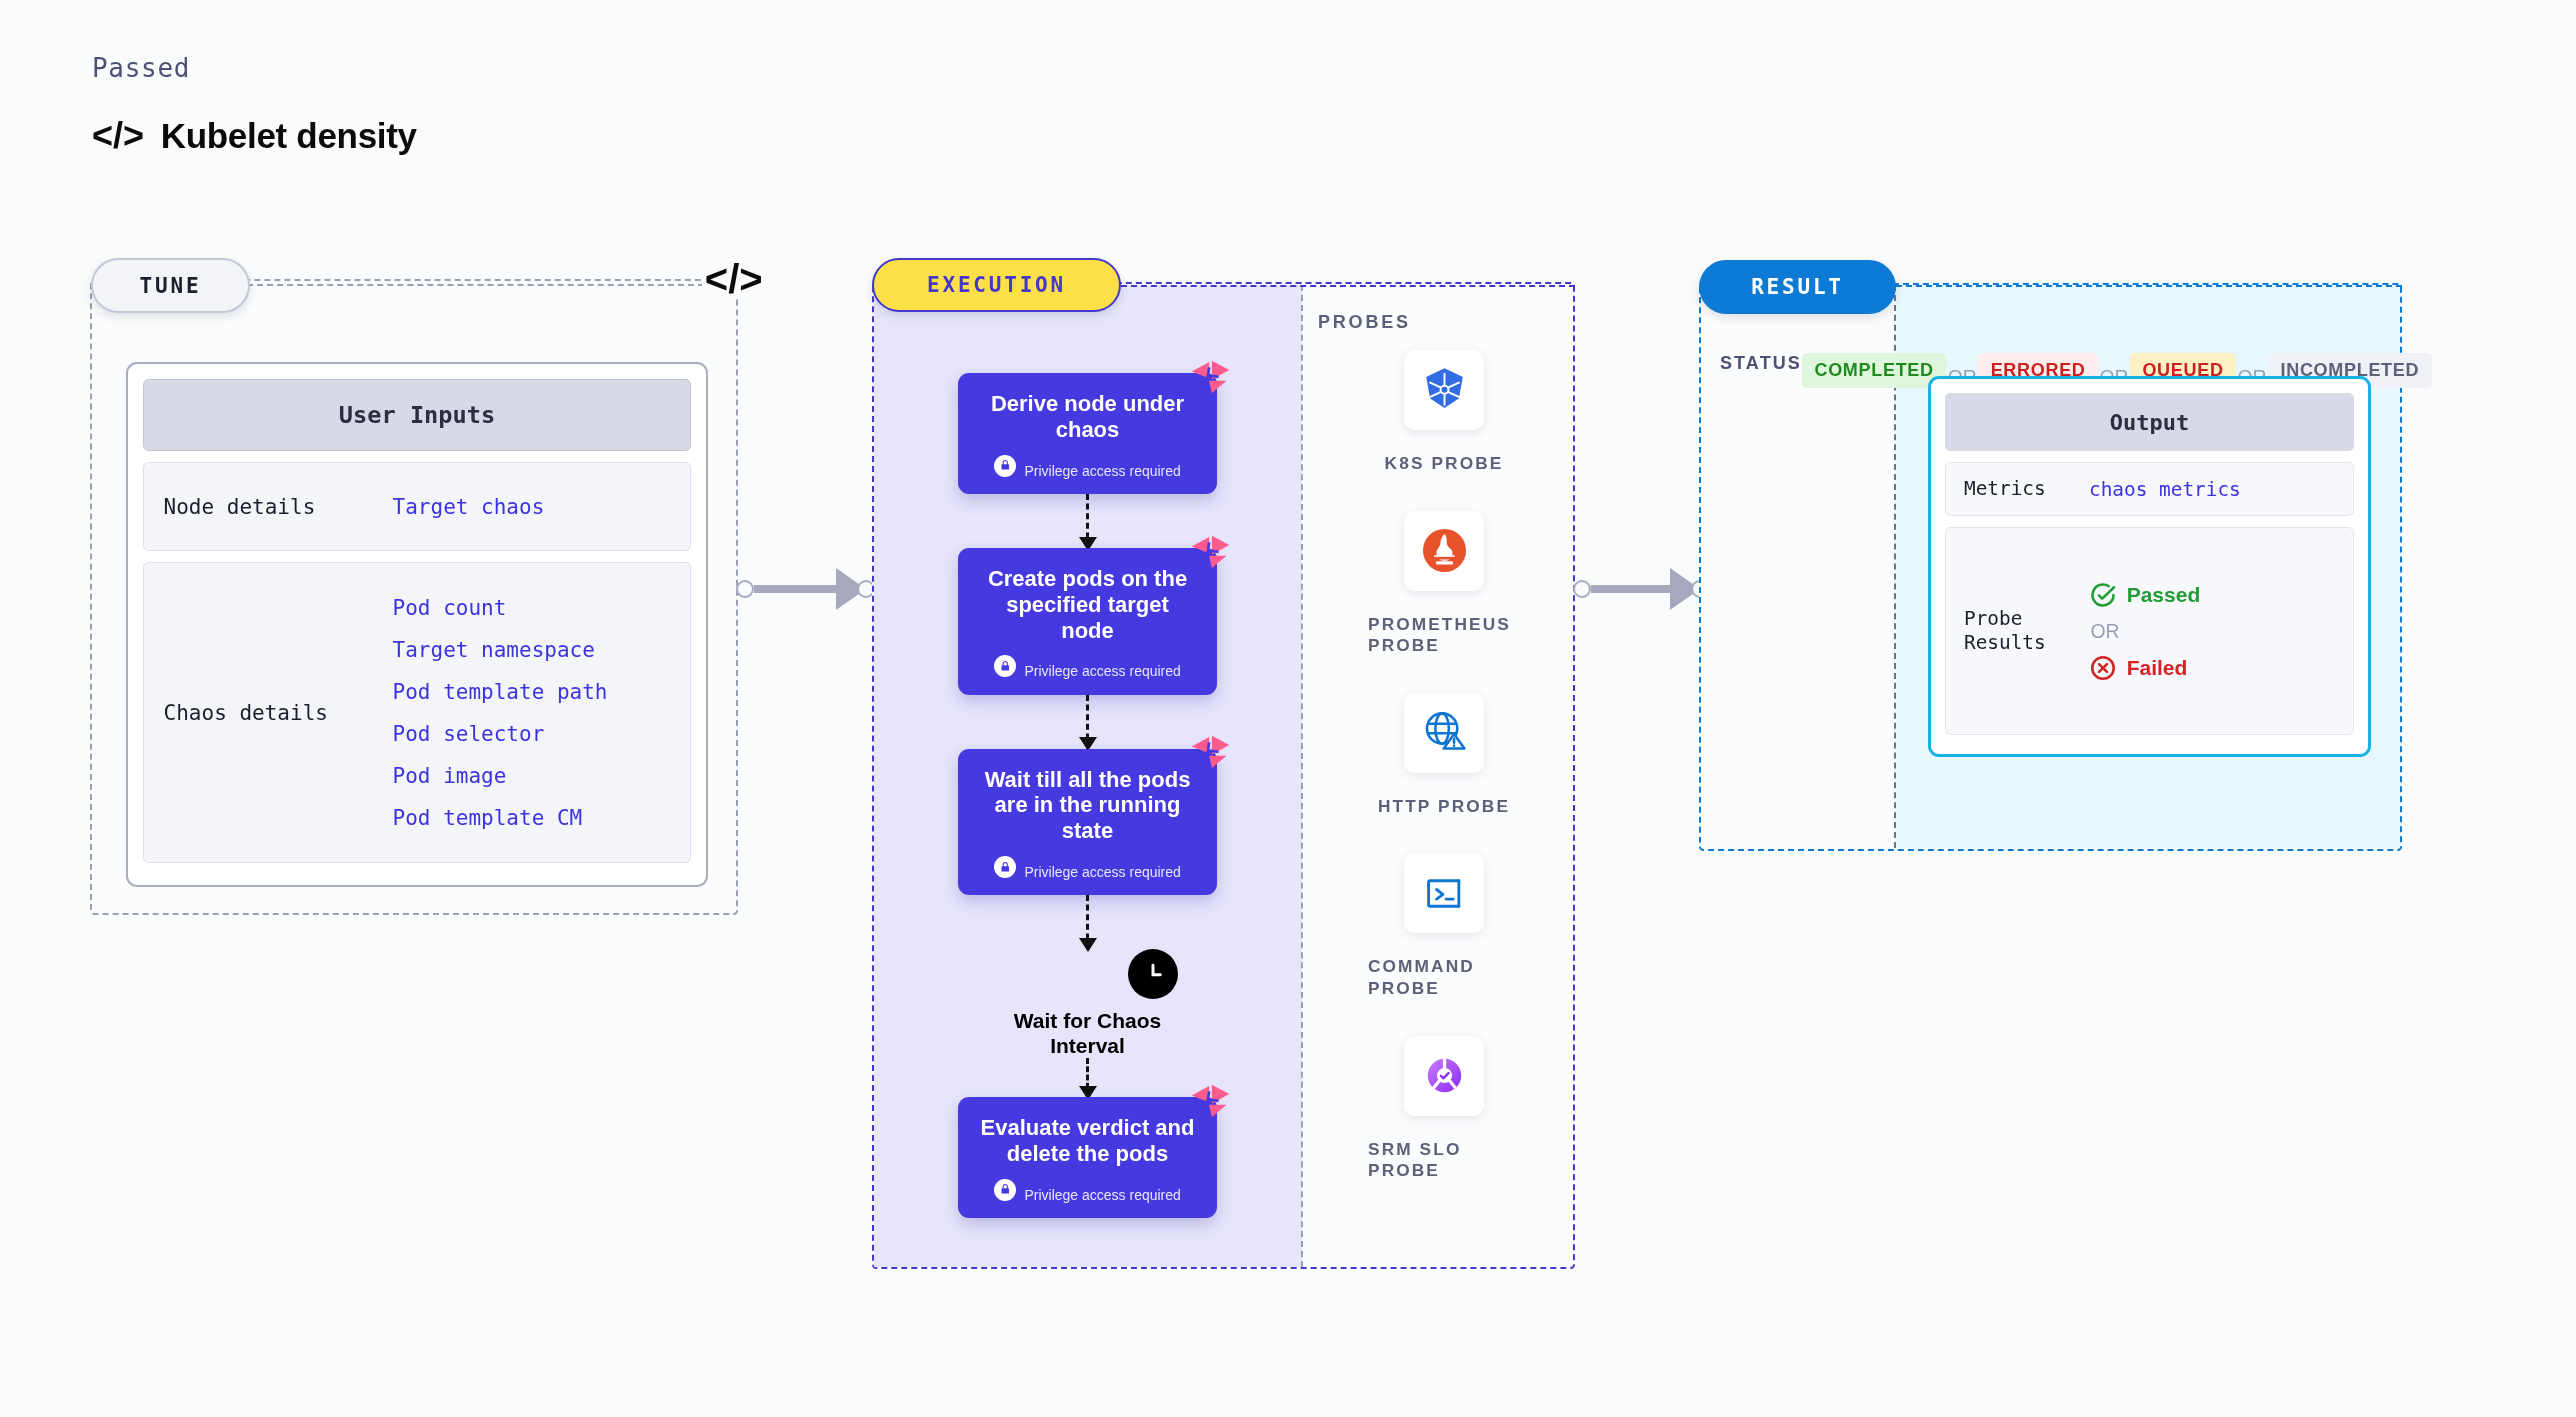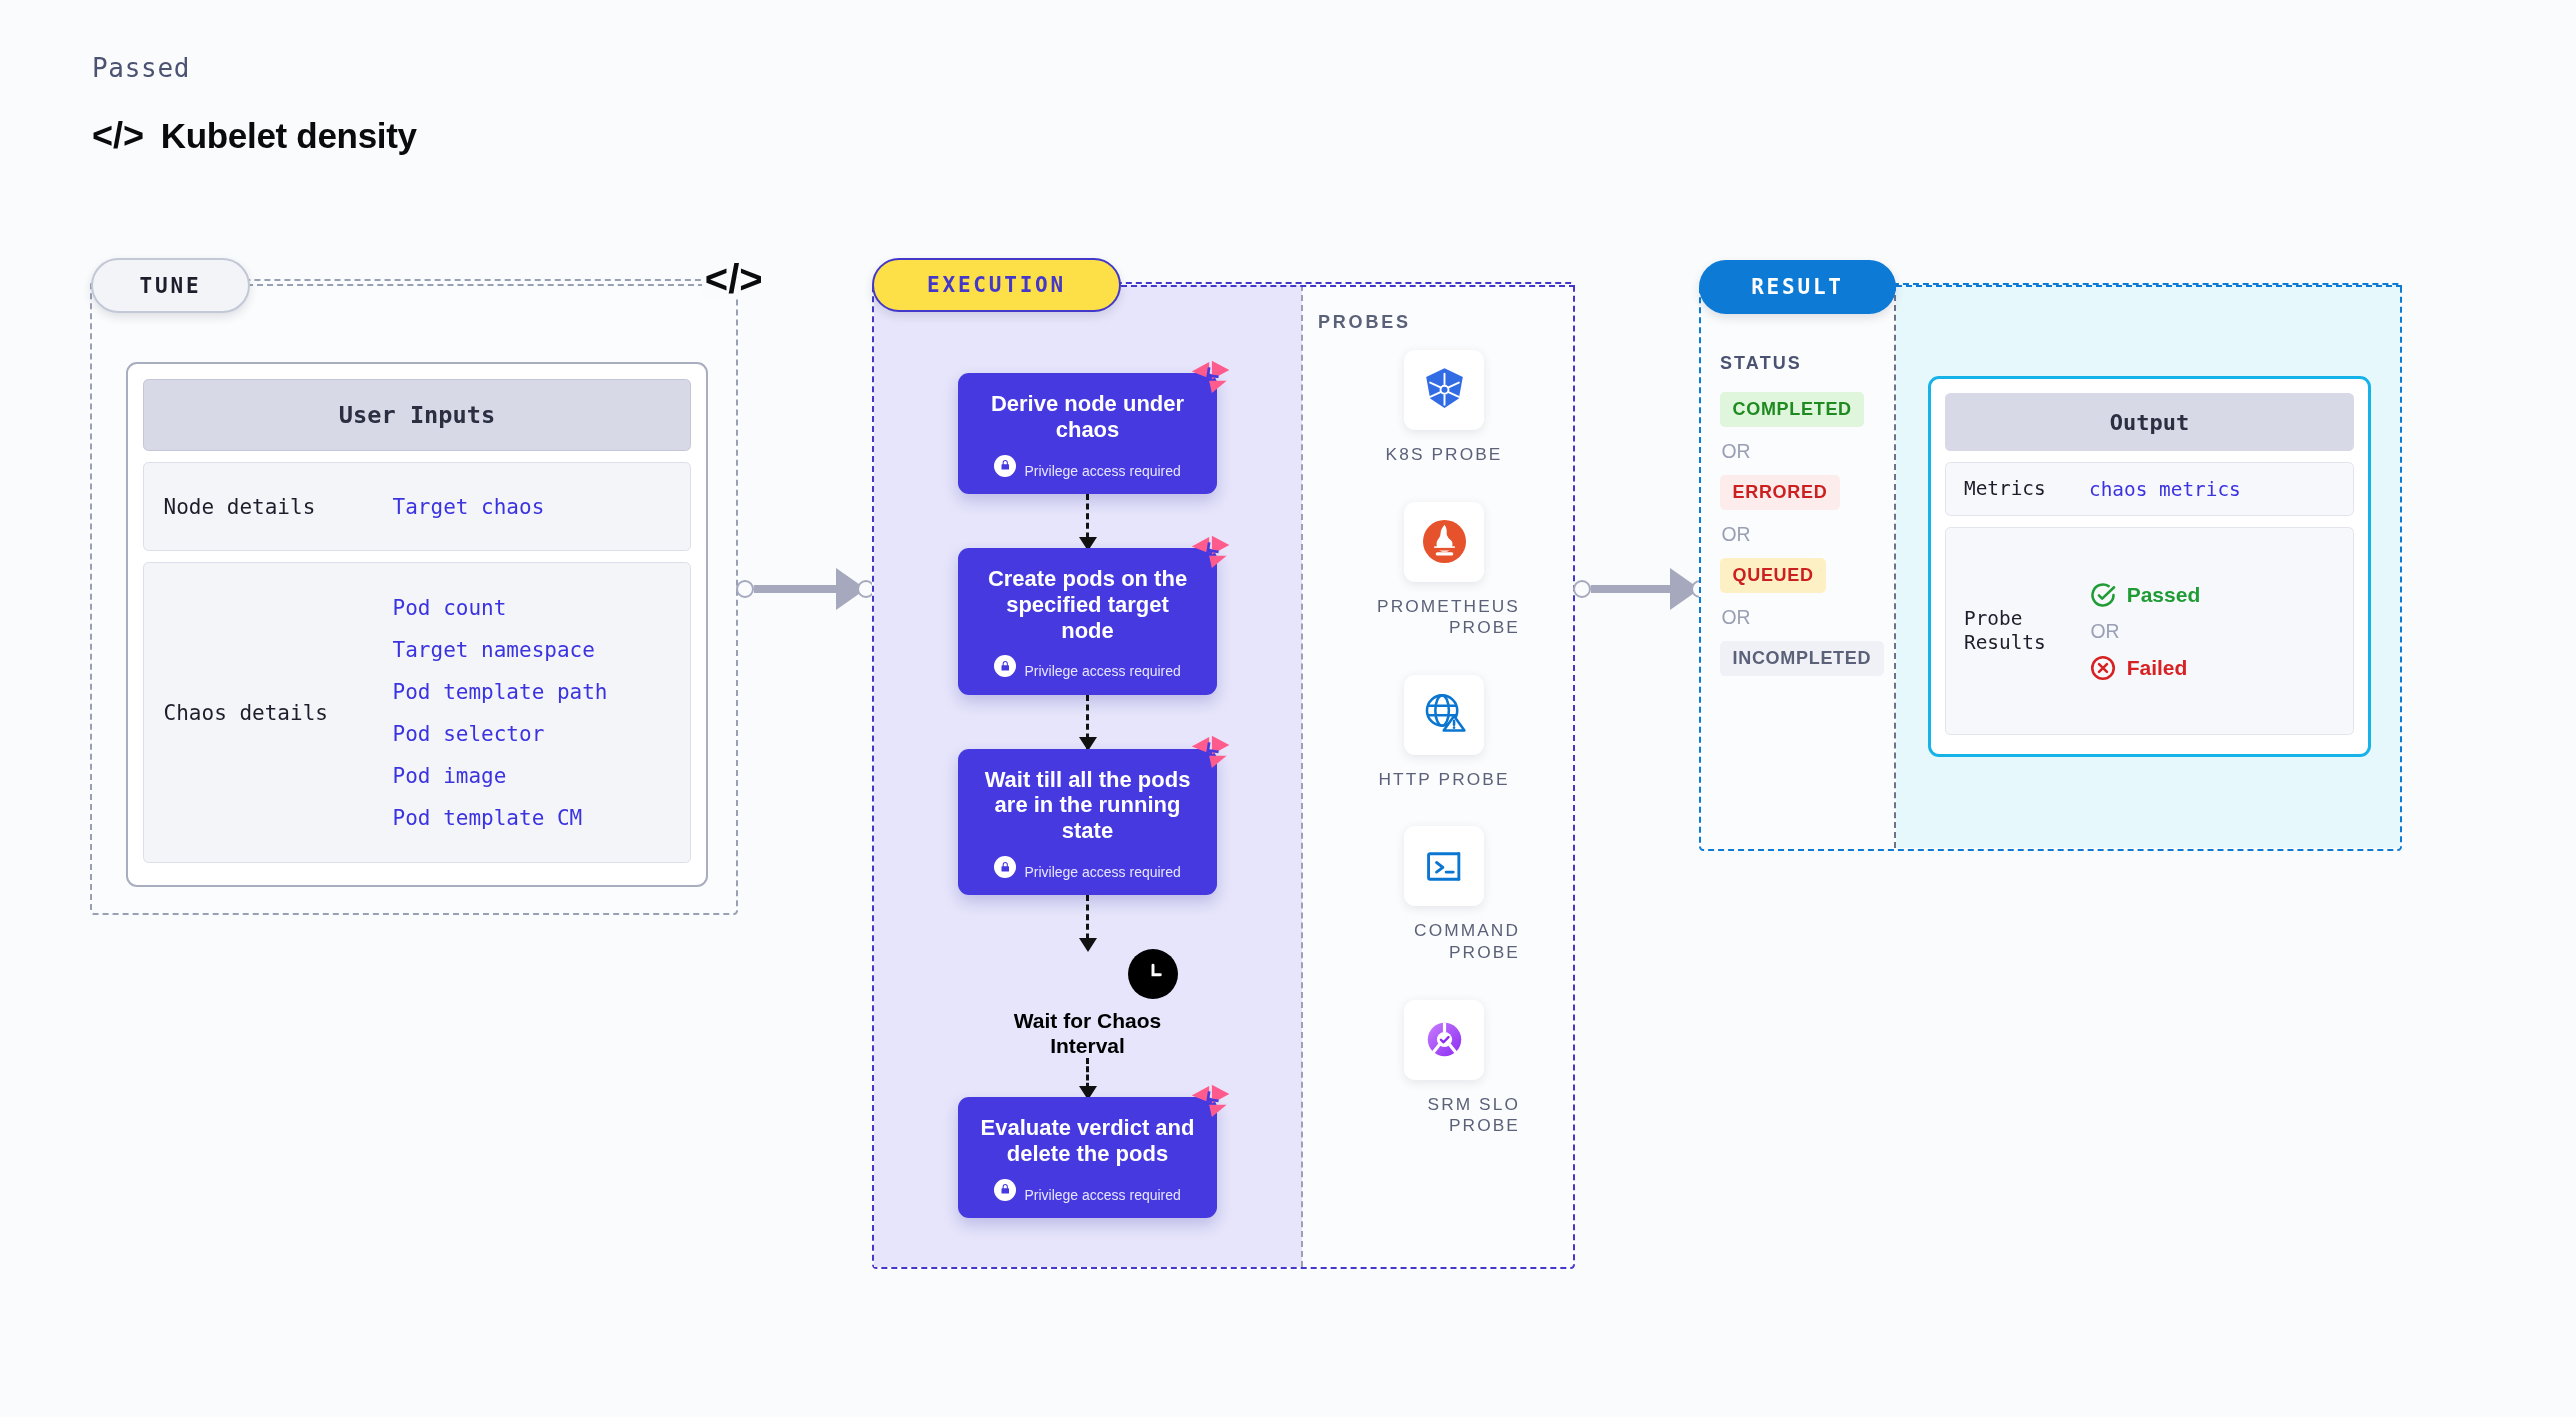--- a/index.html
+++ b/index.html
@@ -101,32 +101,32 @@
   }
   #probes-list { position: absolute; left: 1368px; top: 350px; width: 152px; display: flex; flex-direction: column; gap: 36px; align-items: center; }
   .probe { display: flex; flex-direction: column; align-items: center; width: 152px; }
   .probe-icon {
     width: 80px; height: 80px; background: #fff; border-radius: 11px;
     box-shadow: 0 2.8px 9.7px rgba(40,46,80,.10);
     display: flex; align-items: center; justify-content: center;
   }
   .probe-icon svg { width: 51px; height: 51px; display: block; }
   .probe-label {
-    margin-top: 14px; font-size: 17.3px; font-weight: 400; letter-spacing: 2.1px;
-    color: #5b6178; text-align: right; line-height: 1.25;
+    margin-top: 23px; font-size: 17.3px; font-weight: 700; letter-spacing: 2.1px;
+    color: #5b6178; text-align: left; line-height: 1.25;
   }
 
   
   #result-dash { left: 1699px; top: 283px; width: 703px; height: 568px; border-width: 2.8px; border-color: #0d7ad6; background: #fbfcfd; }
   #result-cyan { position: absolute; left: 1896px; top: 285px; width: 504px; height: 563px; background: #e7f8fd; }
   #result-pill { left: 1699px; top: 260px; width: 197px; height: 54px; background: #0d7ad6; color: #fff; font-size: 21px; }
   #result-dash-line { position: absolute; left: 1896px; top: 285px; width: 506px; height: 0; border-top: 2.8px dashed #0d7ad6; }
   #result-divider { position: absolute; left: 1894px; top: 285px; width: 0; height: 563px; border-left: 2.1px dashed #6b7389; }
 
-  #status-col { position: absolute; left: 1720px; top: 353px; width: 166px; display: flex; flex-direction: column; align-items: flex-start; }
+  #status-col { position: absolute; left: 1720px; top: 353px; width: 166px; display: flex; flex-direction: row; align-items: flex-start; }
   #status-title { font-size: 18px; font-weight: 700; letter-spacing: 2.1px; color: #4c5372; margin-bottom: 18px; }
   .badge { border-radius: 5px; padding: 7px 12.5px; font-size: 18px; font-weight: 700; letter-spacing: 0.7px; }
   .or-text { font-size: 19.4px; color: #9aa0b4; margin: 12.5px 1.4px; }
 
   #output-card {
     position: absolute; left: 1928px; top: 376px; width: 443px; height: 381px;
     background: #fff; border: 3.5px solid #16b3e8; border-radius: 11px; padding: 14px;
   }
   .out-head {
     background: #d7d9e6; border-radius: 5.5px; height: 58px;

